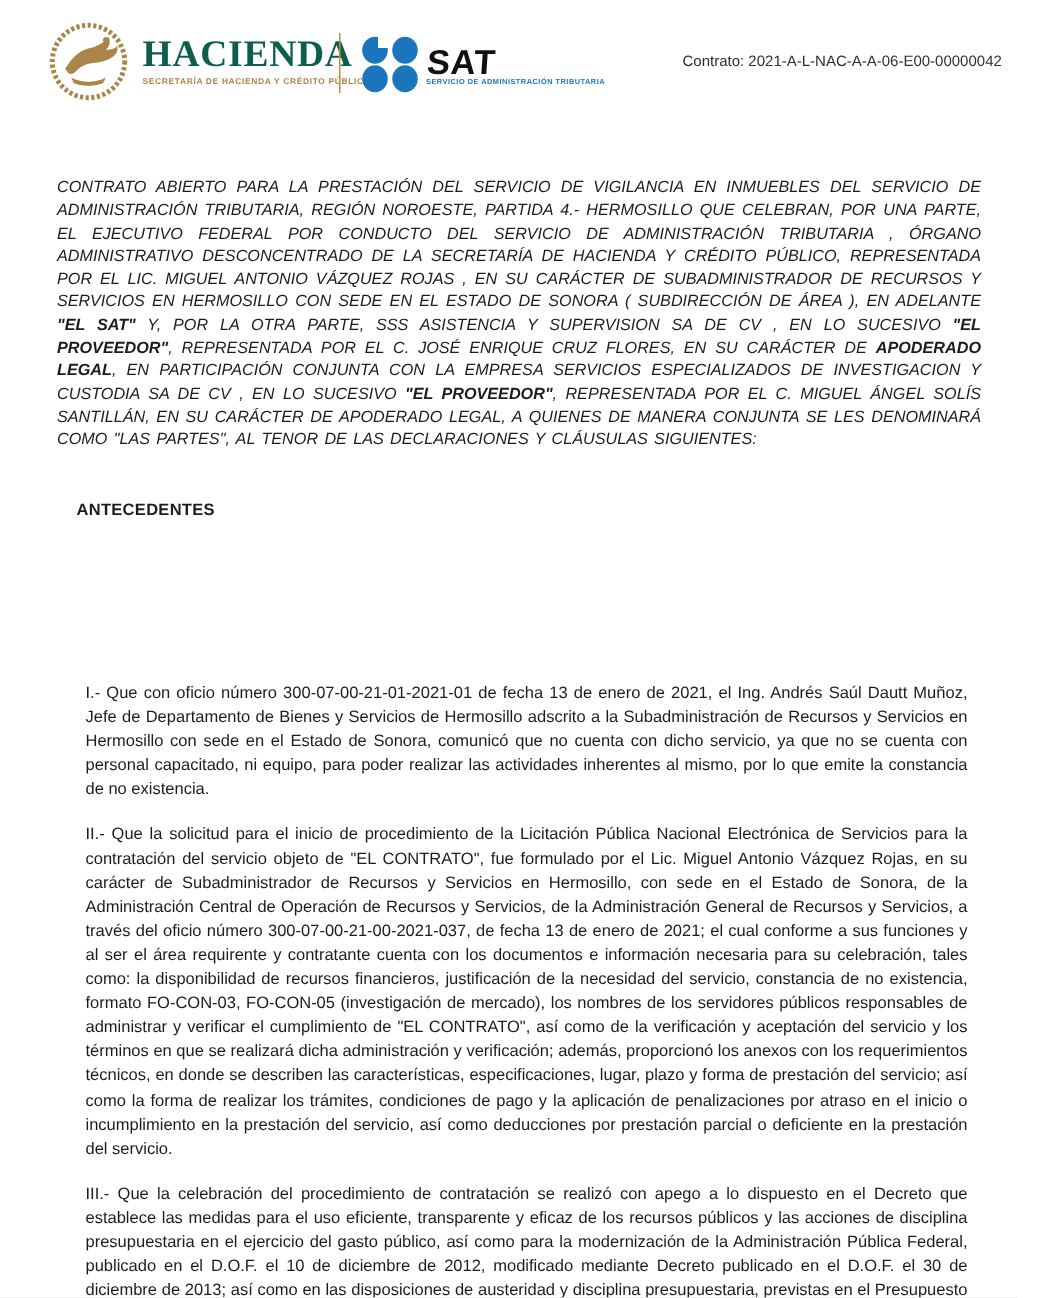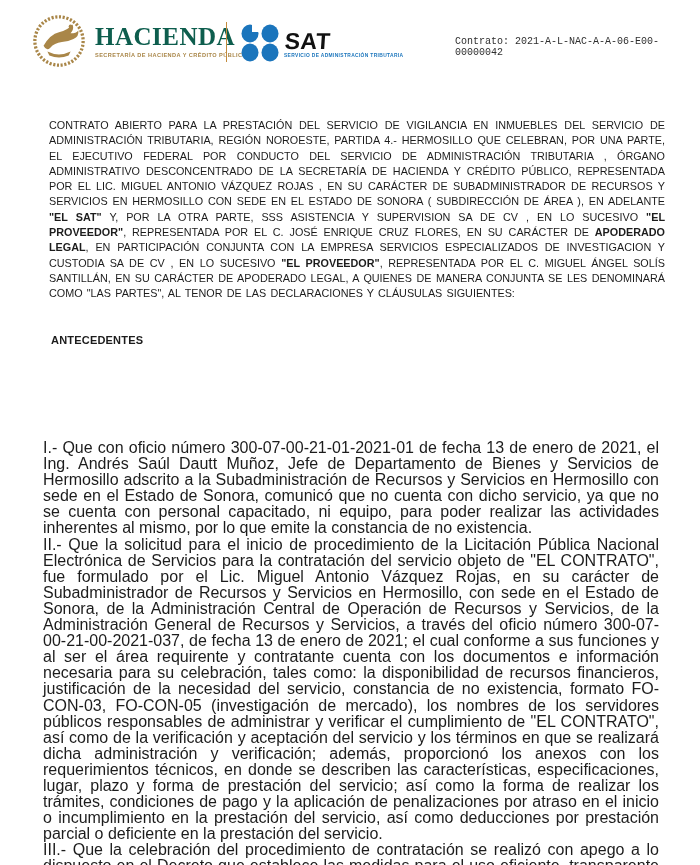--- a/index.html
+++ b/index.html
@@ -37,41 +37,42 @@
     font-weight:800; font-size:23px; line-height:22px; color:#111;
     letter-spacing:.5px; transform:skewX(-4deg); transform-origin:left bottom;
   }
   .sat-sub {
     margin-top:1px;
     font-size:4.9px; font-weight:700; letter-spacing:.35px;
     color:#1b75bc; white-space:nowrap;
   }
   .contract-no {
     position:absolute; top:36px; left:455px;
-    font-size:10px; color:#2e2e2e;font-family:Liberation Mono, monospace;
+    font-size:10px; color:#2e2e2e;
   }
 
   
   .intro {
-    position:absolute; top:118px; left:49px; width:616px;
+    position:absolute; top:118px; left:38px; width:616px;
     margin:0; text-align:justify;
     font-size:10.8px; line-height:15.3px;
     word-spacing:1.2px;
+    font-style:italic;
   }
   .b { font-weight:bold; }
   .antecedentes {
     position:absolute; top:326px; left:43px;
     margin:8px; font-size:11px; font-weight:bold; letter-spacing:.2px;
   }
   .sections {
     position:absolute; top:440px; left:43px; width:616px;
   }
   .sections p {
-    margin:0; text-align:justify;
-    font-size:16px; line-height:16.1px;
+    margin:14px; text-align:justify;
+    font-size:11px; line-height:16.1px;
   }
 </style>
 </head>
 <body>
 
 <div class="page">
 
   <header class="hdr">
 
     <svg class="eagle" viewBox="0 0 60 58" xmlns="http://www.w3.org/2000/svg" aria-hidden="true">

